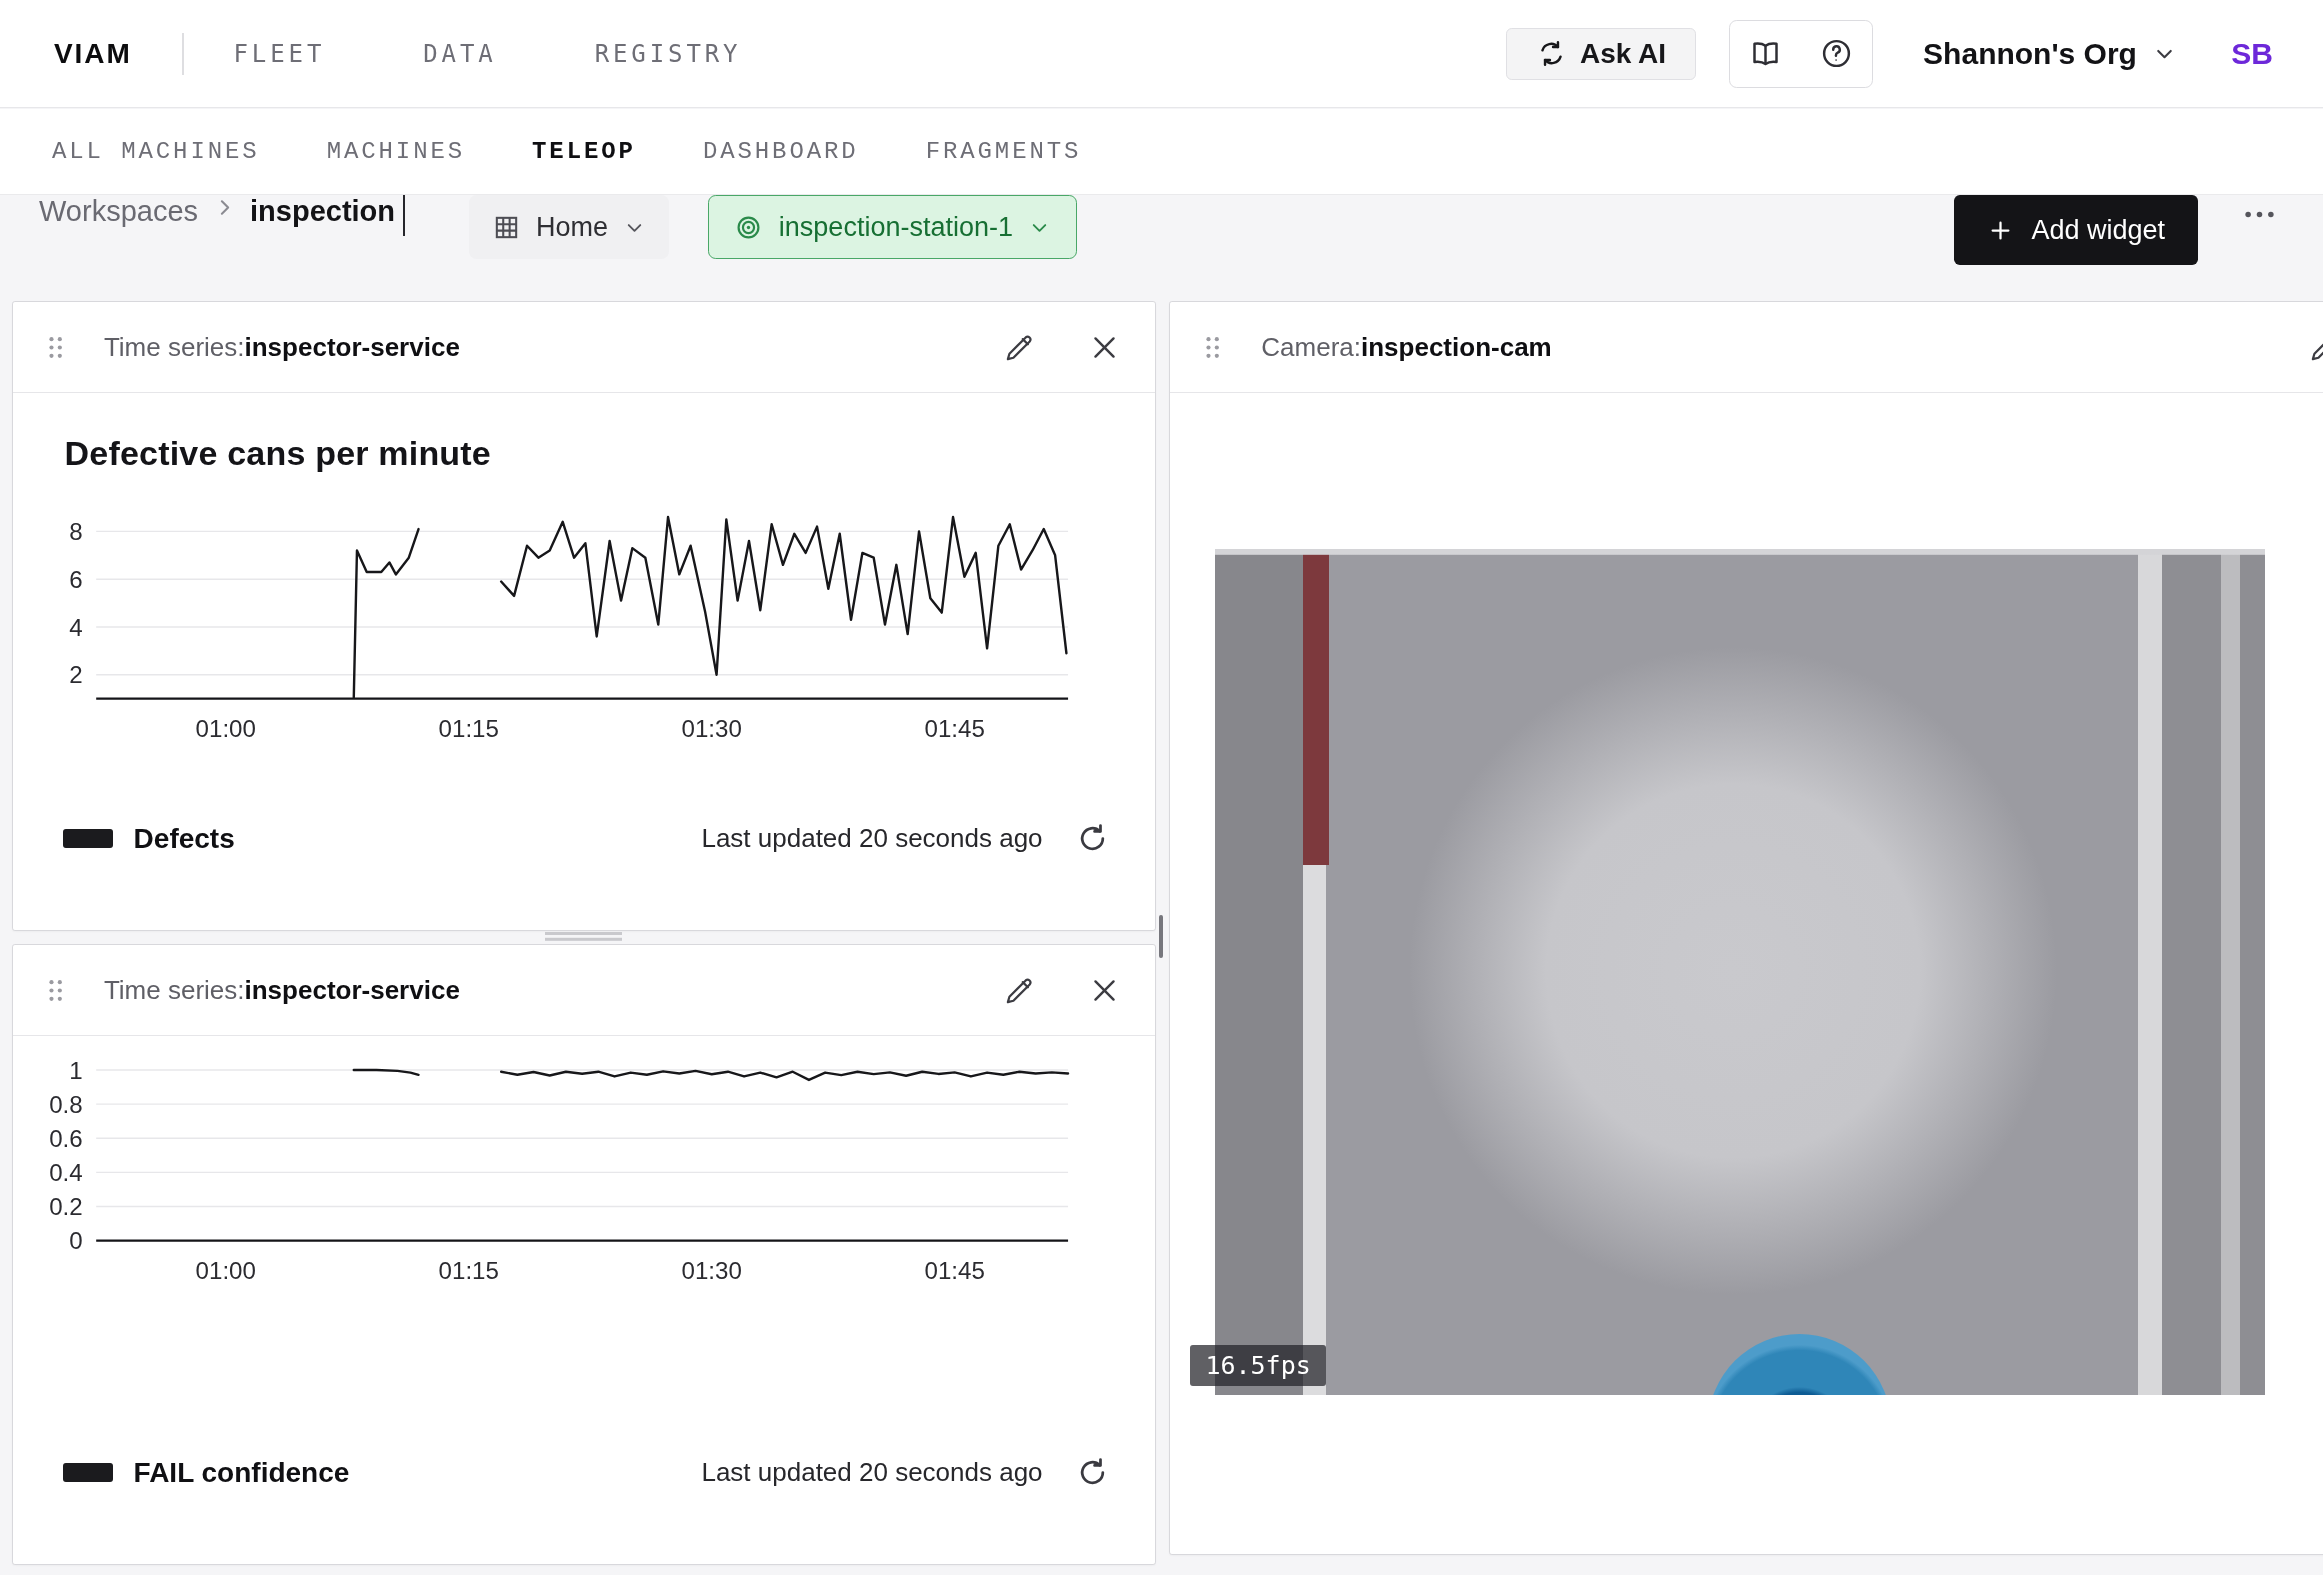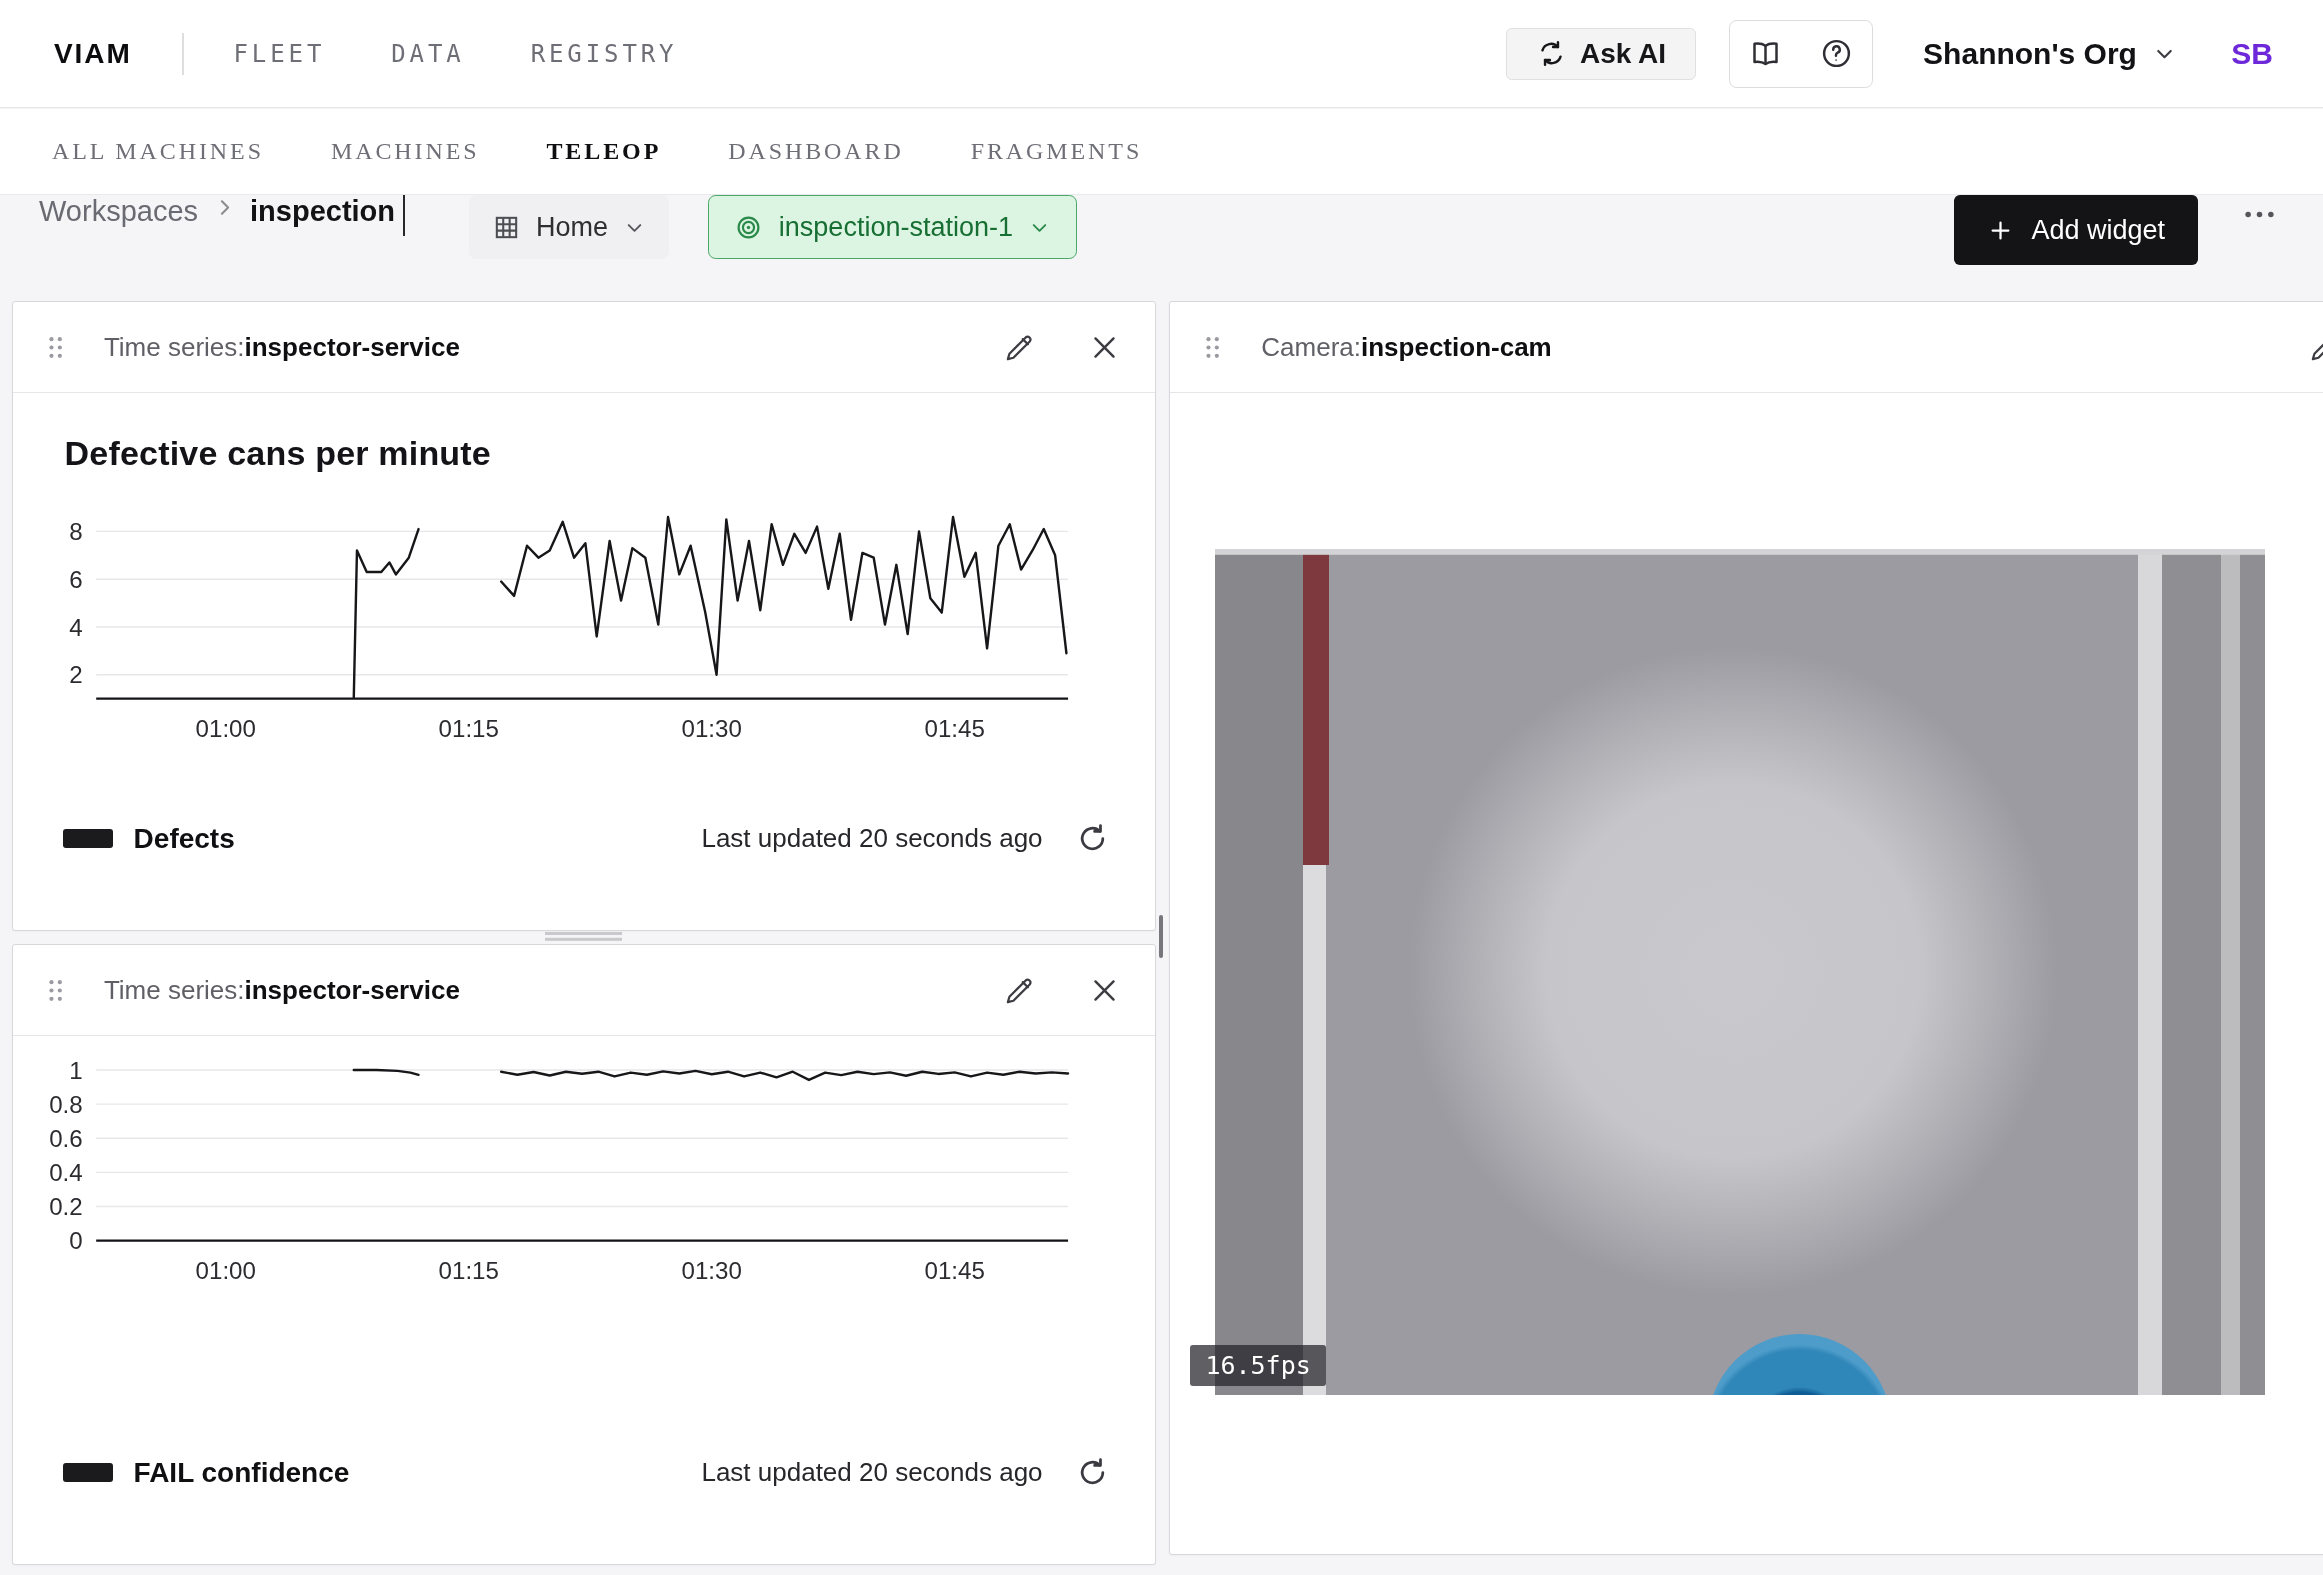--- a/index.html
+++ b/index.html
@@ -5,32 +5,32 @@
   *{box-sizing:border-box;margin:0;padding:0}
   html,body{width:2323px;height:1576px;overflow:hidden}
   body{position:relative;background:#f5f5f7;font-family:"Liberation Sans",sans-serif;color:#17171a}
   svg{display:block}
   svg text{font-family:"Liberation Sans",sans-serif}
 
   
   .header{position:absolute;top:0;left:0;right:0;height:108px;background:#fff;border-bottom:1px solid #e7e7ea;display:flex;align-items:center;padding:0 50px 0 54px;z-index:5}
   .logo{font-size:28px;font-weight:900;letter-spacing:1.9px;color:#0c0c0e}
   .logo-divider{width:1.9px;height:42px;background:#dedee1;margin:0 50px}
-  .top-nav{display:flex;gap:66px}
+  .top-nav{display:flex;gap:98px}
   .top-nav .nav-item{font-family:"DejaVu Sans Mono",monospace;font-size:24px;letter-spacing:3.9px;color:#6e6e76;cursor:pointer}
   .header-spacer{flex:1}
   .ask-ai{height:52px;padding:0 29px;background:#f4f4f5;border:1px solid #e0e0e4;border-radius:5.8px;display:flex;align-items:center;gap:13.5px;font-size:28px;font-weight:600;color:#17171a;cursor:pointer}
   .icon-group{margin-left:33px;height:68px;border:1px solid #dcdce0;border-radius:7.7px;display:flex;align-items:center}
   .icon-btn{width:71px;height:66px;display:flex;align-items:center;justify-content:center;color:#2e2e34;cursor:pointer}
   .org{margin-left:50px;display:flex;align-items:center;gap:15.4px;font-size:30px;font-weight:700;color:#131316;cursor:pointer}
   .initials{margin-left:54px;font-size:30px;font-weight:700;color:#6d28d9}
 
   
   .tabs{position:absolute;top:109px;left:0;right:0;height:86px;background:#fff;border-bottom:1px solid #eaeaec;display:flex;align-items:center;gap:67px;padding-left:52px;z-index:4}
-  .tab{font-family:Liberation Serif, serif;font-size:24px;letter-spacing:2.9px;color:#6e6e76;cursor:pointer}
+  .tab{font-family:Liberation Mono, monospace;font-size:24px;letter-spacing:2.9px;color:#6e6e76;cursor:pointer}
   .tab.active{color:#0f0f12;font-weight:700}
 
   
   .toolbar{position:absolute;top:195px;left:0;right:0;height:97px;display:flex;padding:0 44px 0 39px}
   .crumb-root{font-size:29px;color:#6a6a72;cursor:pointer}
   .crumb-sep{margin:0 13.5px;color:#8b8b92;display:flex}
   .crumb-current{font-size:29px;font-weight:700;color:#131316}
   .name-cursor{width:1.9px;height:41px;background:#26262b;margin-left:7.7px}
   .ws-btn{margin-left:64px;height:64px;padding:0 23px;background:#f0f0f2;border-radius:7.7px;display:flex;align-items:center;gap:15.4px;font-size:27px;color:#2e2e33;cursor:pointer}
   .machine-pill{margin-left:39px;height:64px;padding:0 25px;background:#dcf4e2;border:1.9px solid #49a767;border-radius:7.7px;display:flex;align-items:center;gap:15.4px;font-size:27px;color:#176f33;cursor:pointer}

